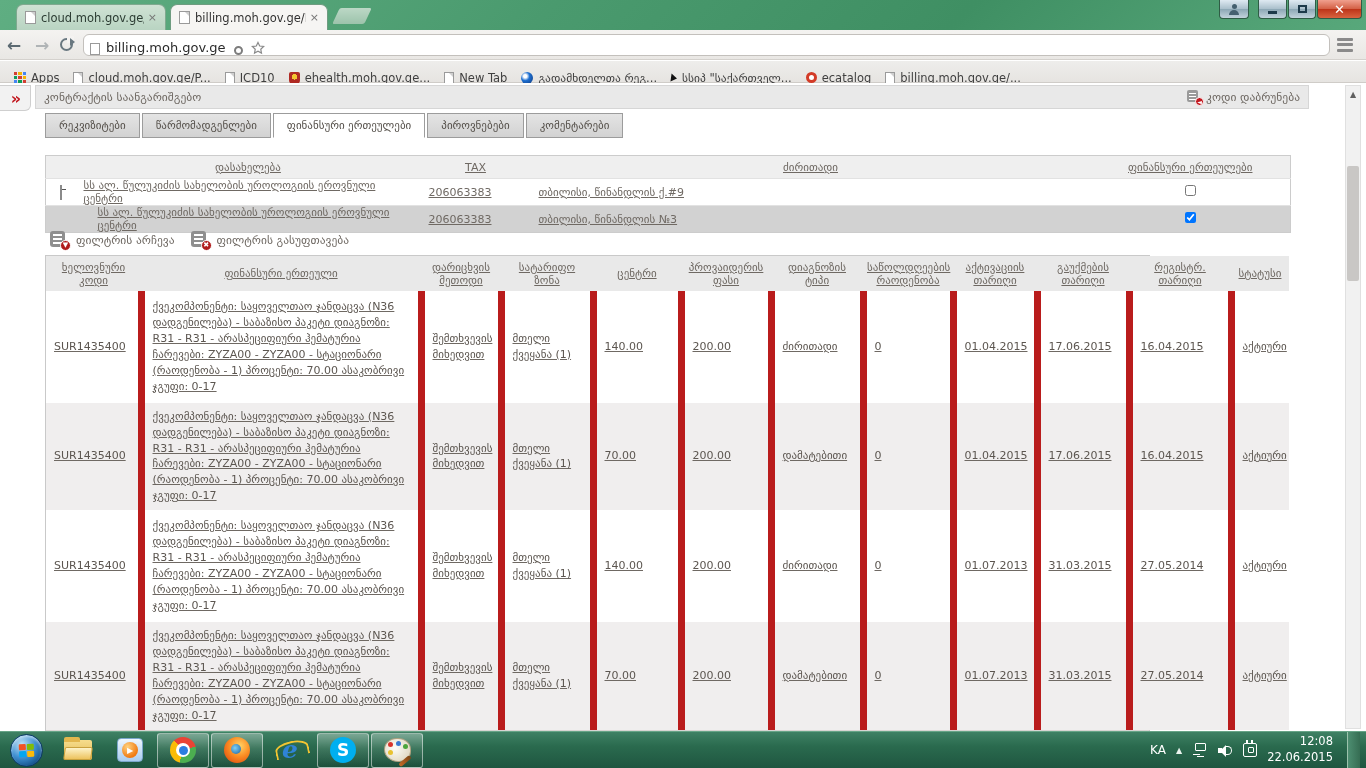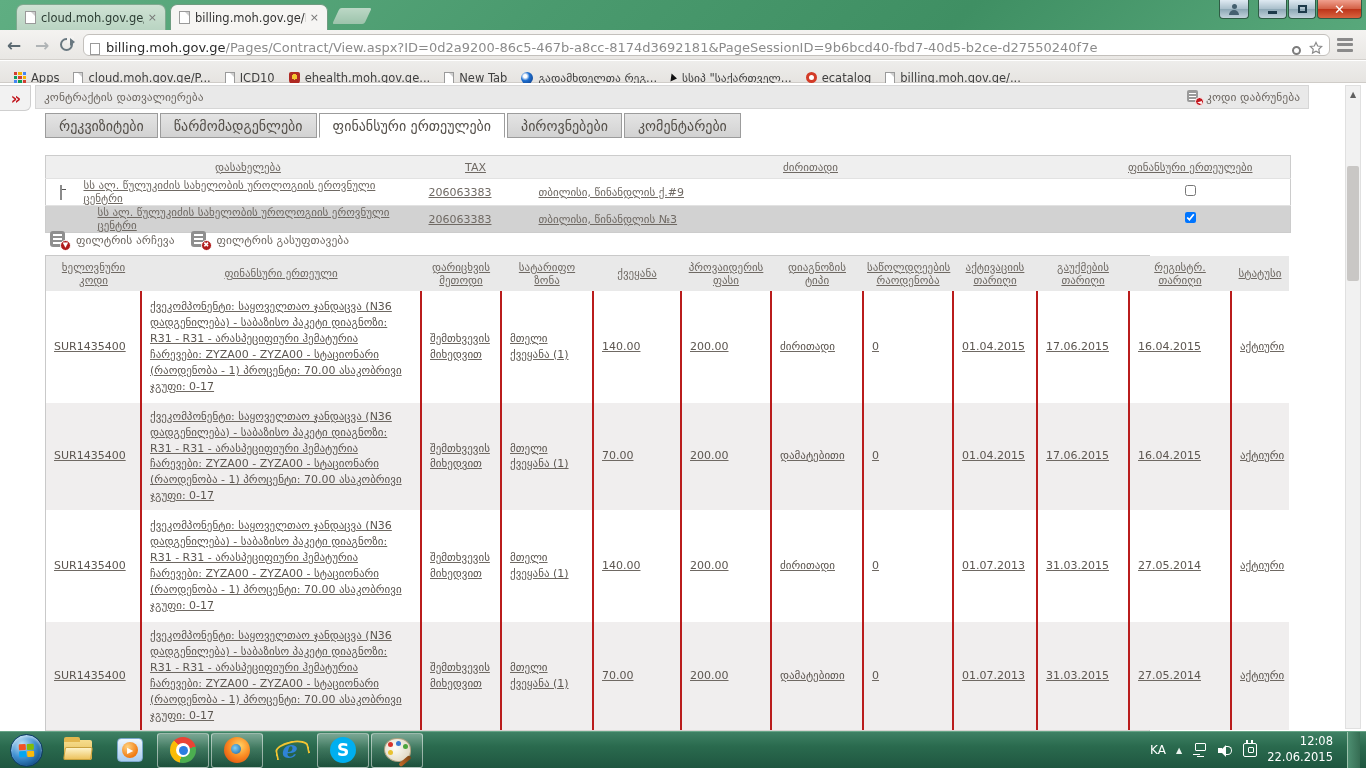--- a/index.html
+++ b/index.html
@@ -71,21 +71,21 @@
   
   .pagearea { position:absolute; top:83px; left:0; width:1366px; height:648px; background:#fff; overflow:hidden; color:#6f6963; }
   .expander-tab { position:absolute; left:0; top:2px; width:31px; height:26px; background:#f2f2f2; border:1px solid #cfcfcf; border-left:none; border-radius:0 0 6px 0; display:flex; align-items:center; justify-content:center; }
   .expander-tab span { color:#c2181f; font-size:16px; font-weight:bold; letter-spacing:-2px; }
   .page-header { position:absolute; left:35px; top:2px; width:1274px; height:24px; background:#e9e9e9; border:1px solid #d6d6d6; display:flex; align-items:center; justify-content:space-between; padding:0 8px; font-size:11.5px; }
   .back-link { display:flex; align-items:center; gap:4px; }
   .doc-red-ico { position:relative; width:15px; height:14px; }
   .doc-red-ico .doc { position:absolute; left:0; top:0; width:11px; height:12px; background:#9a9a9a; border-radius:2px; }
   .doc-red-ico .doc:before { content:""; position:absolute; left:2px; top:2.5px; width:7px; height:1.5px; background:#fff; box-shadow:0 3px 0 #fff, 0 6px 0 #fff; }
   .doc-red-ico .badge { position:absolute; right:-2px; bottom:-2px; width:9px; height:9px; border-radius:50%; background:#c2181f; border:1px solid #fff; display:flex; align-items:center; justify-content:center; color:#fff; font-size:6px; }
-  .site-tabs { position:absolute; left:45px; top:30px; height:25px; display:flex; gap:2px; font-size:14px; }
+  .site-tabs { position:absolute; left:45px; top:30px; height:25px; display:flex; gap:2px; font-size:11px; }
   .site-tab { background:linear-gradient(#e4e4e4,#d2d2d2); border:1px solid #9c9c9c; padding:0 13px; display:flex; align-items:center; color:#55504a; }
   .site-tab.active { background:#fff; border-bottom:1px solid #fff; }
 
   table { border-collapse:collapse; table-layout:fixed;text-decoration:underline; }
   .org-table { position:absolute; left:45px; top:72px; width:1245px; font-size:11px; background:#fff; border:1px solid #ccc; }
   .org-table th { background:#efefef; font-weight:normal; height:23px; color:#6f6963; }
   .org-table td { height:24px; padding:0 8px; border-top:1px solid #e2e2e2; }
   .org-row-sub td { background:#d2d2d2; }
   .exp-box { width:9px; height:9px; border:1px solid #8a8a8a; background:#fff; position:relative; margin:0 auto; }
   .exp-box:before { content:""; position:absolute; left:1.5px; top:3.5px; width:4px; height:1px; background:#555; }
@@ -94,21 +94,21 @@
   .filters { position:absolute; left:50px; top:148px; display:flex; gap:16px; align-items:center; font-size:11.5px; }
   .filter-item { display:flex; align-items:center; gap:6px; }
   .filter-ico { position:relative; width:20px; height:18px; }
   .filter-ico .sheet { position:absolute; left:0; top:0; width:15px; height:16px; background:#8f8f8f; border-radius:3px; }
   .filter-ico .sheet:before { content:""; position:absolute; left:3px; top:3px; width:9px; height:2px; background:#fff; box-shadow:0 4px 0 #fff, 0 8px 0 #fff; }
   .filter-ico .badge { position:absolute; right:-1px; bottom:-2px; width:11px; height:11px; border-radius:50%; background:#b01c1c; border:1.5px solid #fff; display:flex; align-items:center; justify-content:center; color:#fff; font-size:7px; line-height:1; }
 
   .fin-wrap { position:absolute; left:45px; top:172px; width:1105px; border:1px solid #c9c9c9; }
   .fin-table { width:1243px; font-size:11px; }
   .fin-table th { background:#e9e9e9; font-weight:normal; height:36px; padding:2px 4px; color:#6f6963; }
-  .fin-table td { padding:6px 8px; border-right:2px solid #b91c1c; border-top:2px solid #fff; vertical-align:middle; line-height:1.45; color:#5c5650; }
+  .fin-table td { padding:6px 8px; border-right:7px solid #b91c1c; border-top:2px solid #fff; vertical-align:middle; line-height:1.45; color:#5c5650; }
   .fin-table td:last-child { border-right:none; }
   .fin-table tr.odd td { background:#fff; }
   .fin-table tr.even td { background:#f0eeee; }
   .hscroll { height:15px; background:#f3f1ef; border-top:1px solid #d8d5d2; display:flex; align-items:center; }
   .hs-arrow { width:14px; text-align:center; font-size:8px; color:#333; flex:none; }
   .hs-thumb { height:11px; background:#b3b0ad; border-radius:1px; flex:1; margin:0 2px; }
 
   .vscroll { position:absolute; right:5px; top:2px; width:16px; height:644px; background:#f1f1f1; border:1px solid #e0e0e0; }
   .vs-arrow { height:16px; display:flex; align-items:center; justify-content:center; font-size:8px; color:#606060; }
   .vs-thumb { position:absolute; left:1px; top:80px; width:12px; height:115px; background:#c9c7c5; border-radius:2px; }
@@ -192,21 +192,20 @@
   </div>
 </div>
 
 <div class="navbar">
   <span class="nav-arrow">←</span>
   <span class="nav-arrow fwd">→</span>
   <span class="reload-icon"></span>
   <div class="omnibox">
     <span class="page-ico"></span>
     <span class="url-host">billing.moh.gov.ge</span>
-    <span class="url-path">/Pages/Contract/View.aspx?ID=0d2a9200-86c5-467b-a8cc-8174d3692181&amp;PageSessionID=9b6bcd40-fbd7-40d5-b2ce-d27550240f7e</span>
     <span class="zoom-glass"></span>
     <span class="star">
       <svg width="14" height="14" viewBox="0 0 24 24">
           <path d="M12 2.5l2.9 6.2 6.8.8-5 4.6 1.3 6.7-6-3.3-6 3.3 1.3-6.7-5-4.6 6.8-.8z" fill="none" stroke="#8a8a8a" stroke-width="2"></path>
         </svg>
     </span>
   </div>
   <div class="menu-btn">
       <i></i>
       <i></i>
@@ -262,21 +261,21 @@
       <span>billing.moh.gov.ge/...</span>
     </div>
 </div>
 
 <div class="pagearea">
   <div class="expander-tab">
       <span>»</span>
     </div>
 
   <div class="page-header">
-    <span>კონტრაქტის დათვალიერება</span>
+    <span>კონტრაქტის საანგარიშგებო</span>
     <span class="back-link">
       <span class="doc-red-ico">
           <span class="doc"></span>
           <span class="badge">◄</span>
         </span>
       <span>კოდი დაბრუნება</span>
     </span>
   </div>
 
   <div class="site-tabs">
@@ -352,21 +351,21 @@
           <col style="width:92px">
           <col style="width:102px">
           <col style="width:58px">
       </colgroup>
       <tbody>
           <tr>
         <th>ხელოვნური კოდი</th>
         <th>ფინანსური ერთეული</th>
         <th>დარიცხვის მეთოდი</th>
         <th>სატარიფო ზონა</th>
-        <th>ქვეყანა</th>
+        <th>ცენტრი</th>
         <th>პროვაიდერის ფასი</th>
         <th>დიაგნოზის ტიპი</th>
         <th>საწოლდღეების რაოდენობა</th>
         <th>აქტივაციის თარიღი</th>
         <th>გაუქმების თარიღი</th>
         <th>რეგისტრ. თარიღი</th>
         <th>სტატუსი</th>
       </tr>
       <tr class="odd">
         <td>SUR1435400</td>

